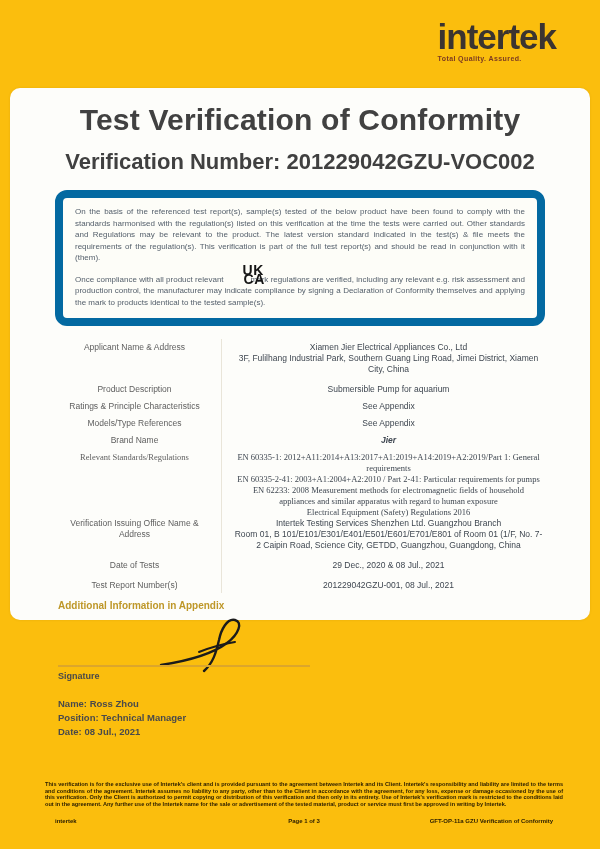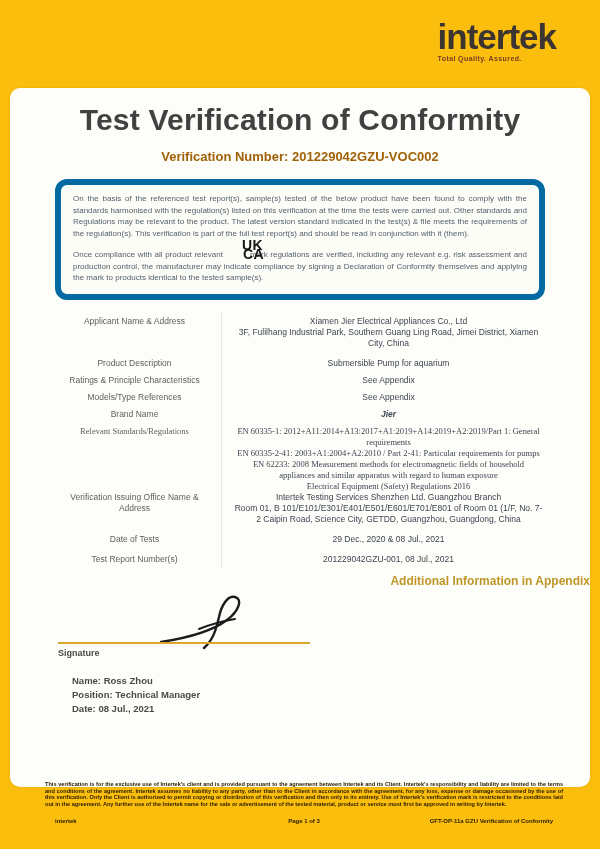--- a/index.html
+++ b/index.html
@@ -3,48 +3,48 @@
 <meta charset="utf-8">
 <style>
   html,body{margin:0;padding:0;}
   body{width:600px;height:849px;font-family:"Liberation Sans",sans-serif;}
   .page{position:relative;width:600px;height:849px;background:#FBBE0D;overflow:hidden;filter:blur(0.3px);padding-left:8px;}
   
   .logo{position:absolute;top:20px;right:52px;text-align:left;}
   .logo-word{font-size:35px;font-weight:bold;color:#3B3430;letter-spacing:-1px;line-height:34px;}
   .logo-tag{font-size:7px;font-weight:bold;color:#7C3A22;letter-spacing:0.4px;margin-top:1px;}
   
-  .sheet{position:absolute;left:10px;top:88px;width:580px;height:699px;background:#FDFDFA;border-radius:10px;box-shadow:0 0 3px rgba(0,0,0,0.08);}
+  .sheet{position:absolute;left:10px;top:88px;width:580px;height:532px;background:#FDFDFA;border-radius:10px;box-shadow:0 0 3px rgba(0,0,0,0.08);}
   .title{padding-top:15px;text-align:center;font-size:30px;font-weight:bold;color:#414141;letter-spacing:0.2px;}
-  .subtitle{margin-top:12px;text-align:center;font-size:13px;font-weight:bold;color:#a16207;}
+  .subtitle{margin-top:12px;text-align:center;font-size:22px;font-weight:bold;color:#404040;}
   
-  .intro-box{margin:15px 45px 0 45px;border:6px solid #0369a1;border-radius:12px;padding:8px 12px 10px 12px;background:#FDFDF8;}
+  .intro-box{margin:15px 45px 0 45px;border:8px solid #0369a1;border-radius:12px;padding:8px 12px 10px 12px;background:#FDFDF8;}
   .intro-p{font-size:8px;line-height:11.5px;color:#55606C;text-align:justify;margin:0;}
   .intro-p + .intro-p{margin-top:9px;}
   .ukca{display:inline-block;width:21px;height:9px;position:relative;margin:0 3px;vertical-align:baseline;}
   .ukca-inner{position:absolute;left:16px;bottom:-2px;font-family:Liberation Sans, sans-serif;font-weight:bold;color:#151515;font-size:14px;line-height:9px;letter-spacing:0.5px;}
   .ukca-inner span{display:block;}
   .ukca-inner span:last-child{padding-left:1px;}
   
   .fields{margin:16px 47px 0 48px;position:relative;font-size:8.5px;line-height:11px;}
   .col-divider{position:absolute;left:163px;top:-3px;bottom:-2px;width:1px;background:#E9E5D9;}
   .field-row{display:flex;margin-bottom:9px;text-align:center;}
   .fl{flex:none;width:153px;padding-right:10px;color:#5E5E5E;}
   .fv{flex:1;padding-left:13px;color:#3E4650;}
   .fv div{margin:0;}
   .brand-value{font-style:italic;font-weight:bold;}
   .row-tight{margin-bottom:6px;}
   .row-wide{margin-bottom:0;font-family:Liberation Serif, serif;}
-  .add-info{margin:6px 0 0 48px;font-size:12px;font-weight:bold;color:#BE9728;text-align:right;}
+  .add-info{margin:6px 0 0 48px;font-size:10px;font-weight:bold;color:#BE9728;}
   
   .sig-area{position:relative;margin:4px 0 0 48px;height:130px;}
   .sig-svg{position:absolute;left:85px;top:0;}
   .sig-line{position:absolute;left:0;top:50px;width:252px;height:2px;background:#DCA62B;}
   .sig-label{position:absolute;left:0;top:56px;font-size:9px;font-weight:bold;color:#4A4A4A;}
-  .sig-meta{position:absolute;left:14px;top:82px;font-size:9.5px;font-weight:bold;color:#4A4A4A;line-height:14px;}
+  .sig-meta{position:absolute;left:0;top:82px;font-size:9.5px;font-weight:bold;color:#4A4A4A;line-height:14px;}
   
   .disclaimer{position:absolute;left:45px;right:45px;top:781px;font-size:5.6px;line-height:6.6px;color:#2E2000;text-align:justify;font-weight:bold;}
   .footer-row{position:absolute;left:55px;right:55px;top:818px;display:flex;align-items:center;font-size:6px;color:#2E2000;font-weight:bold;}
   .footer-left{flex:1;text-align:left;}
   .footer-center{flex:1;text-align:center;}
   .footer-right{flex:1;text-align:right;}
 </style>
 </head>
 <body>
 

